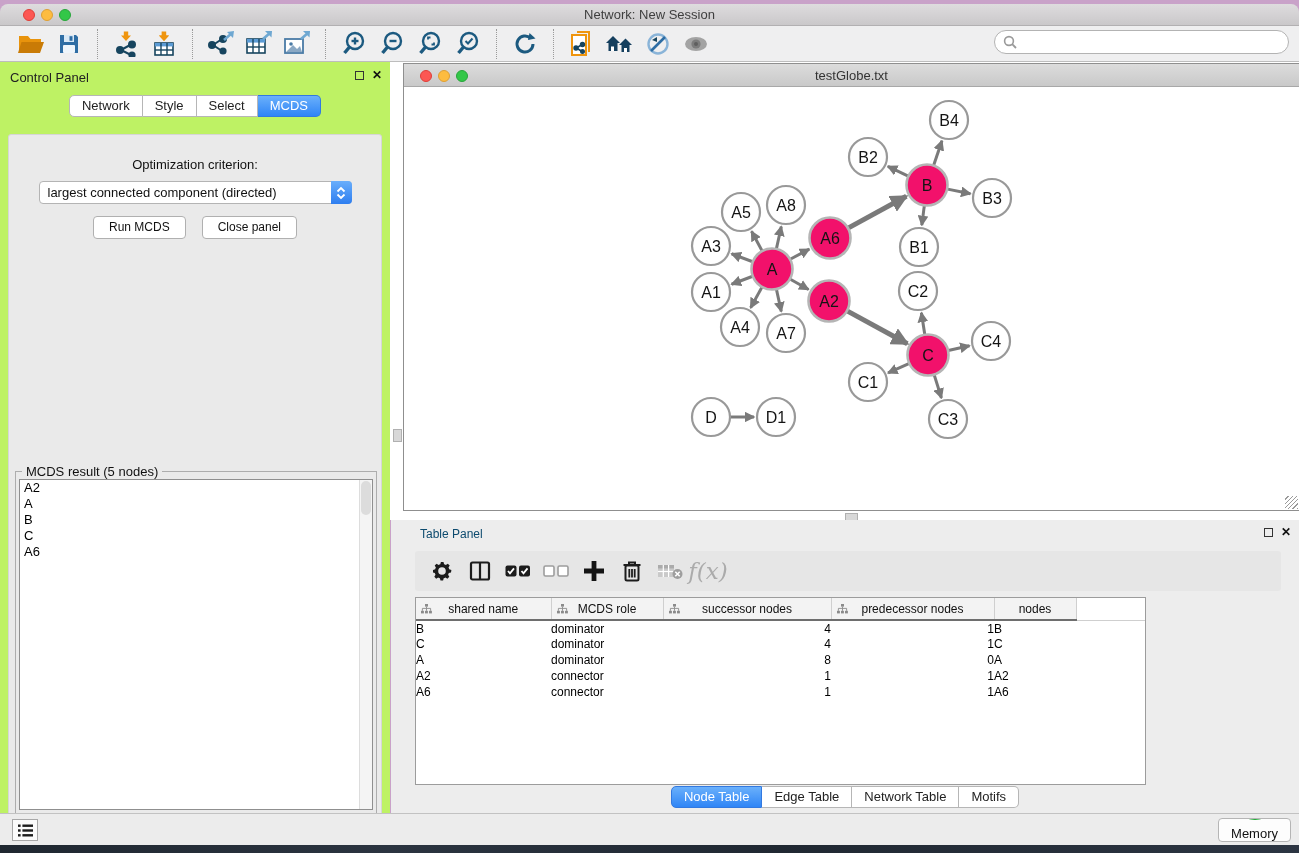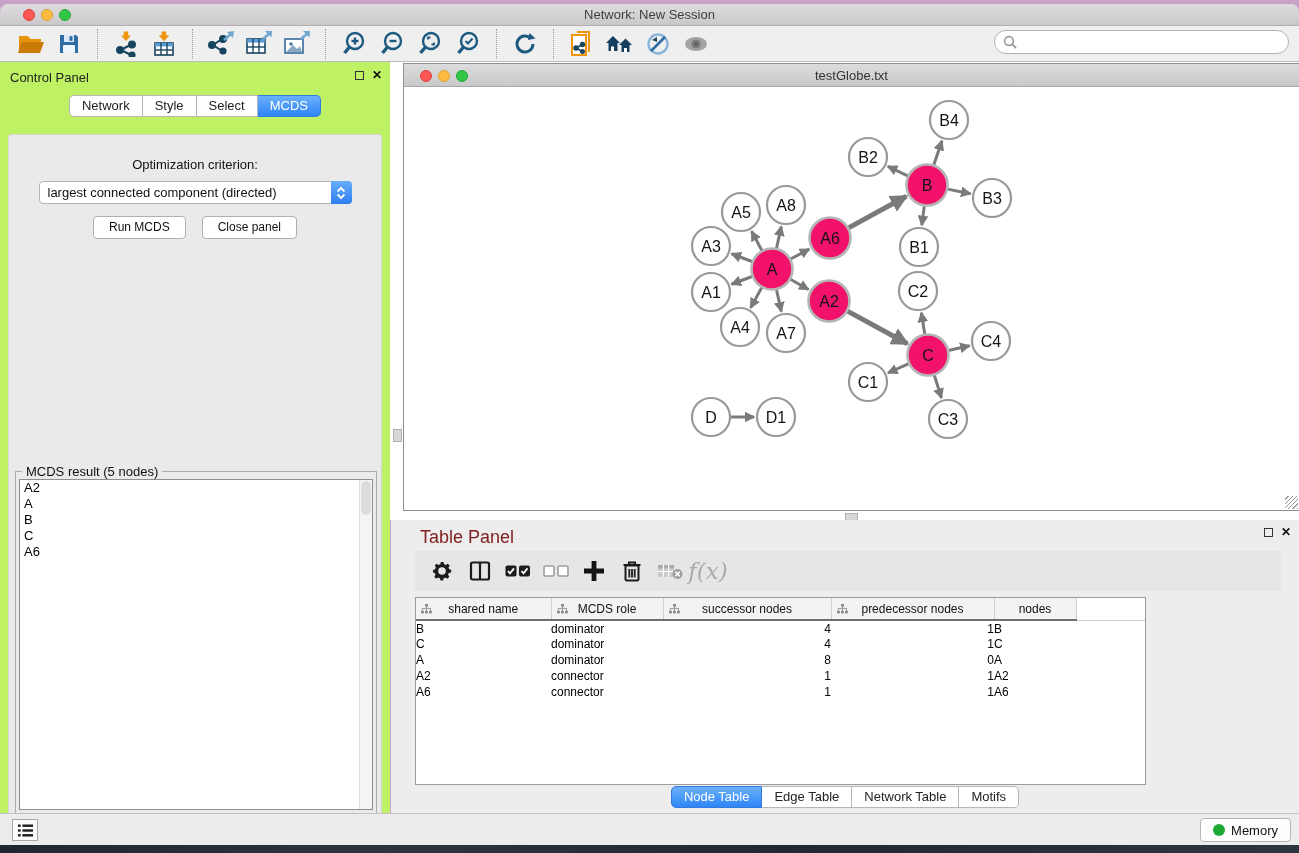--- a/index.html
+++ b/index.html
@@ -86,21 +86,21 @@
     background:repeating-linear-gradient(135deg,#fff 0 2px,#9a9a9a 2px 3px); }
   .split-handle-v { position:absolute; left:393px; top:429px; width:9px; height:13px;
     background:#d8d8d8; border:1px solid #b0b0b0; }
   .split-handle-h { position:absolute; left:845px; top:513px; width:13px; height:8px;
     background:#d8d8d8; border:1px solid #b0b0b0; }
 
   
   .table-panel { position:absolute; left:391px; top:520px; width:908px; height:293px;
     background:#ededed; }
   .tp-head { position:relative; height:26px; }
-  .tp-title { position:absolute; left:29px; top:7px; font-size:18px; color:#7f1d1d; }
+  .tp-title { position:absolute; left:29px; top:7px; font-size:12px; color:#0c4a6e; }
   .tp-toolbar { position:absolute; left:24px; top:31px; width:866px; height:40px;
     background:#e6e6e6; border-radius:3px; display:flex; align-items:center; padding-left:8px; }
   .tpbtn { width:38px; height:34px; border:none; background:none; display:flex;
     align-items:center; justify-content:center; padding:0; }
   .fx { font-family:"DejaVu Serif", serif; font-style:italic; font-size:23px; color:#ababab; }
 
   .data-table-wrap { position:absolute; left:24px; top:77px; width:731px; height:188px;
     background:#fff; border:1px solid #9c9c9c; overflow:hidden; }
   table.dt { border-collapse:collapse; table-layout:fixed; width:100%; }
   table.dt th { position:relative; height:22px; background:#f3f3f3; font-weight:normal;
@@ -114,21 +114,21 @@
 
   .tp-tabs-row { position:absolute; left:0; bottom:5px; width:100%; text-align:center; }
 
   
   .statusbar { position:absolute; left:0; top:813px; width:1299px; height:32px;
     background:#ececec; border-top:1px solid #c2c2c2; }
   .list-btn { position:absolute; left:12px; top:5px; width:26px; height:22px; background:#fbfbfb;
     border:1px solid #a8a8a8; display:flex; align-items:center; justify-content:center; }
   .memory-btn { position:absolute; right:8px; top:4px; height:24px; background:#fdfdfd;
     border:1px solid #b5b5b5; border-radius:4px; display:flex; align-items:center; gap:6px;
-    padding:0 12px; font-size:13px; color:#111; }
+    padding:0 12px; font-size:13px; color:#111;flex-direction:column; }
   .mem-dot { width:12px; height:12px; border-radius:50%; background:#1ea834; }
   .bottom-strip { position:absolute; left:0; top:845px; width:1299px; height:8px;
     background:linear-gradient(90deg,#1f2730,#2b3440 30%,#202832 60%,#2c3542); }
 </style>
 </head>
 <body>
 
 <div class="screen">
 
   <div class="titlebar">

